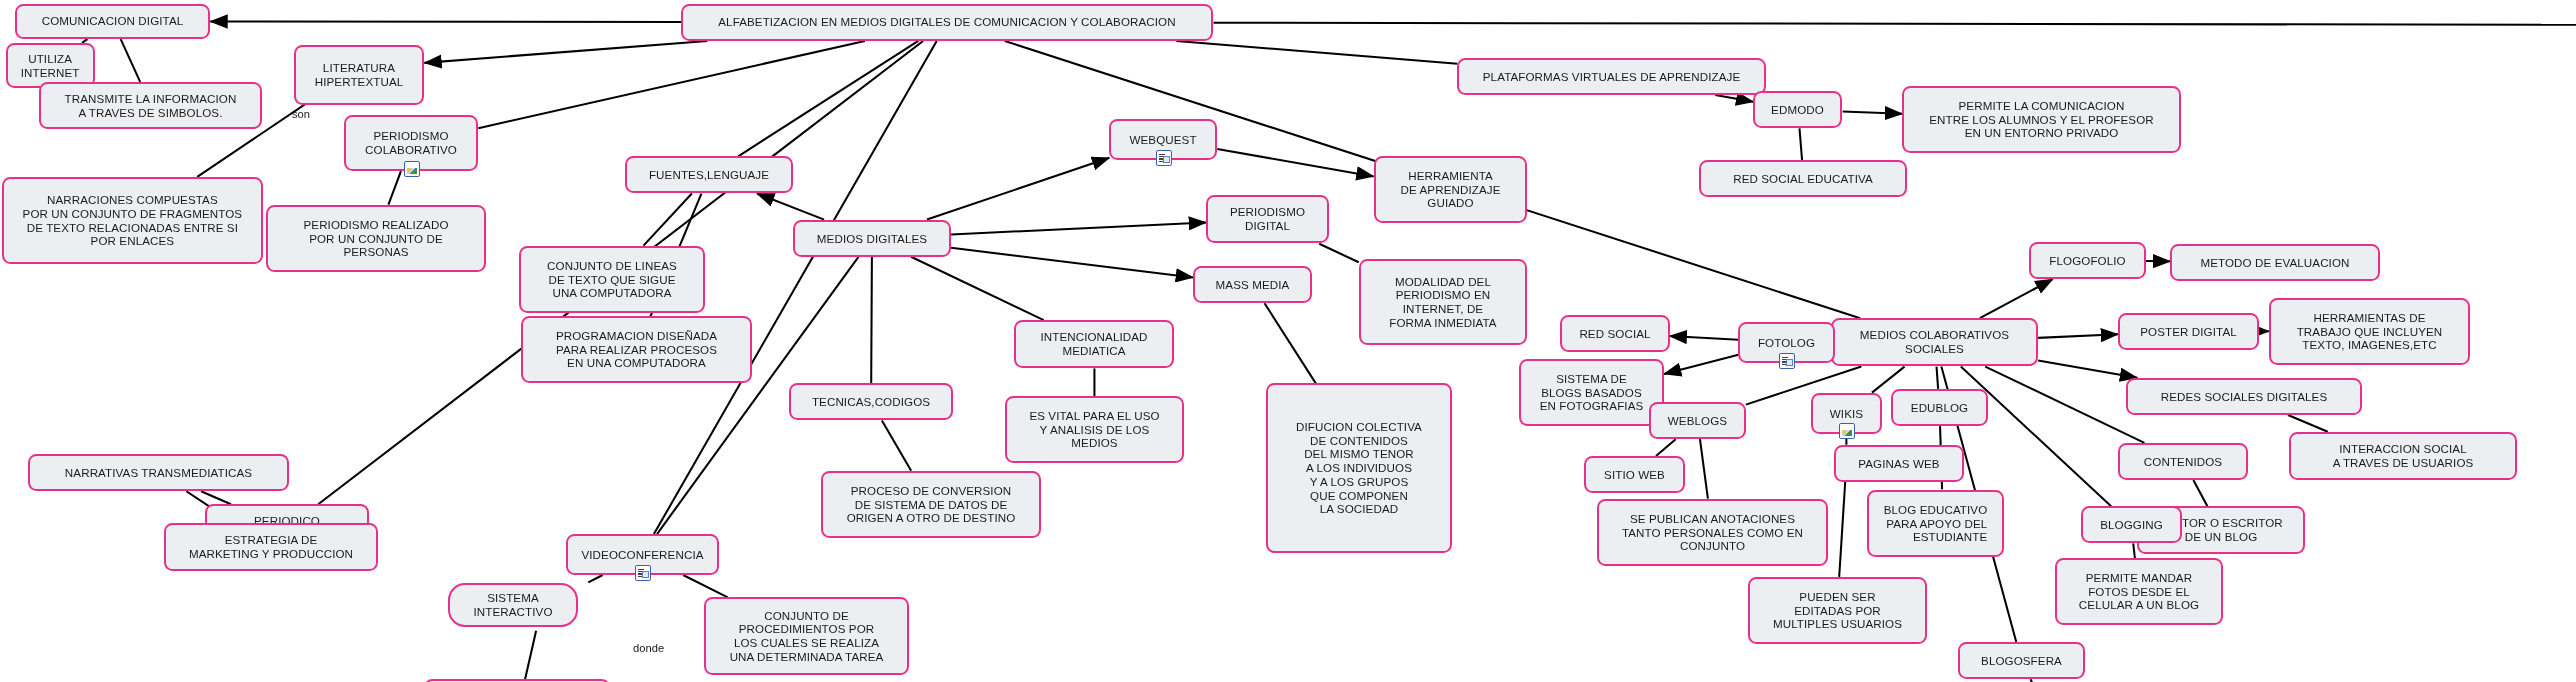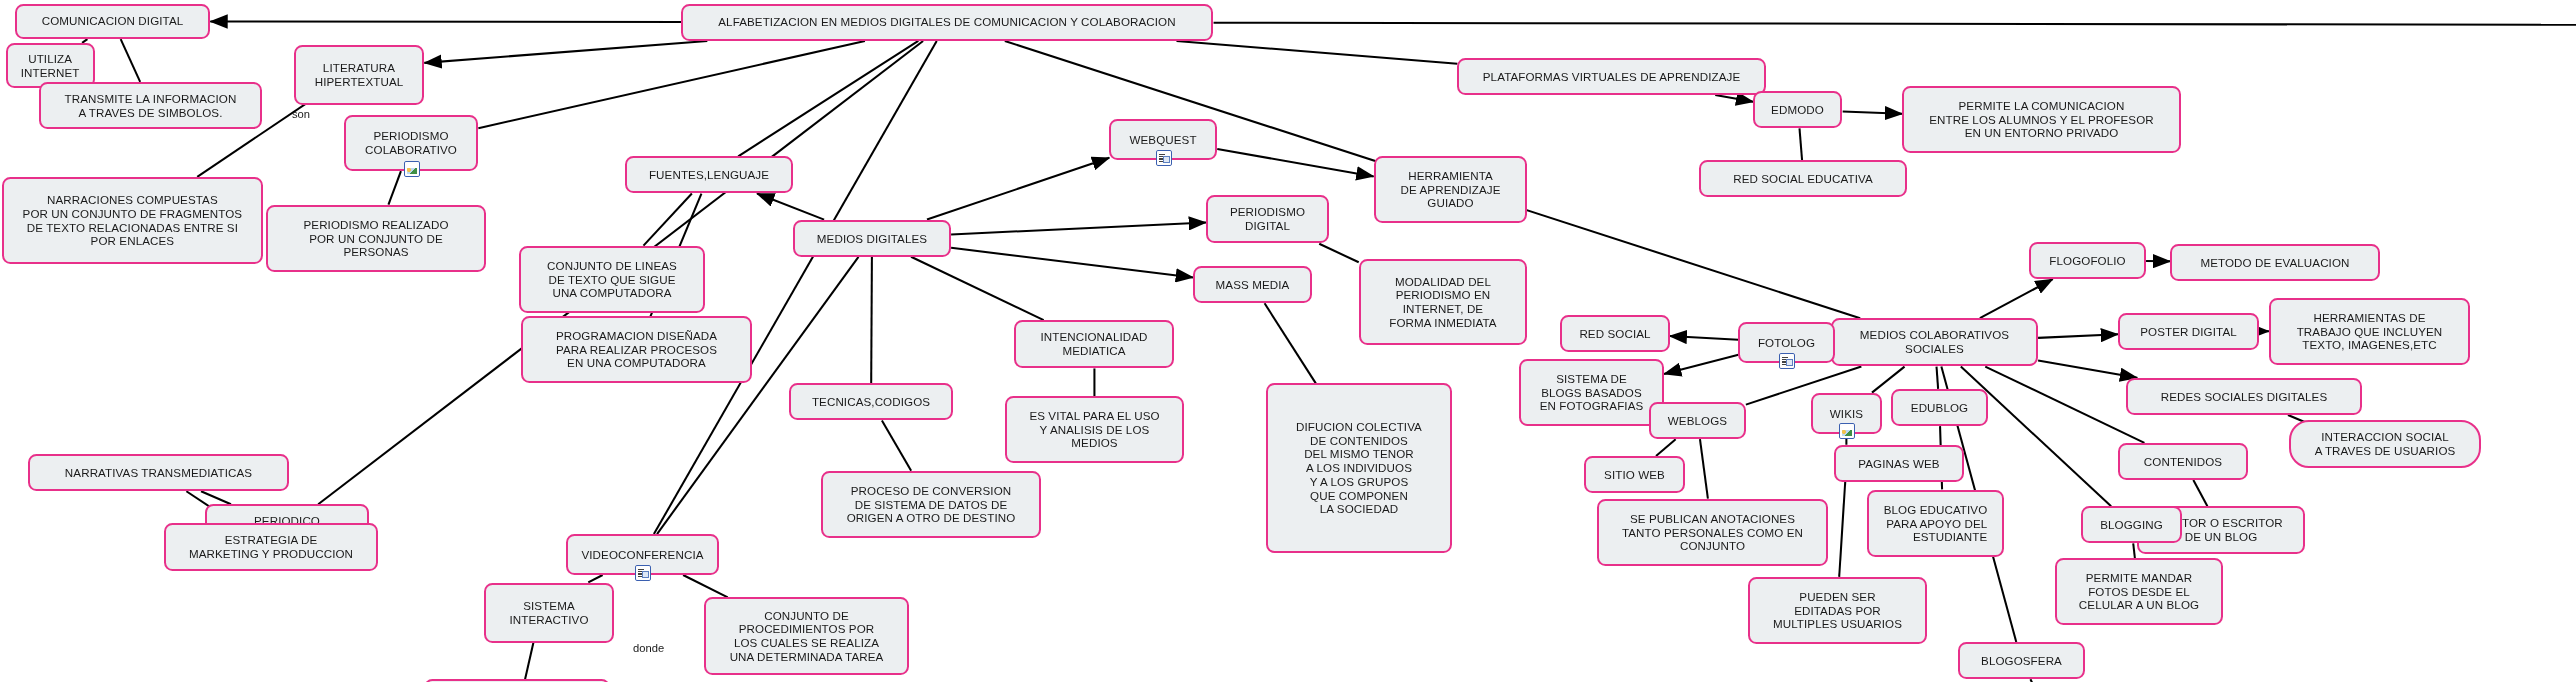--- a/index.html
+++ b/index.html
@@ -172,21 +172,21 @@
       <div class="node" style="left: 521px; top: 316px; width: 231px; height: 67px;"><span>PROGRAMACION DISEÑADA
 PARA REALIZAR PROCESOS
 EN UNA COMPUTADORA</span></div>
       <div class="node" style="left: 793px; top: 220px; width: 158px; height: 37px;"><span>MEDIOS DIGITALES</span></div>
       <div class="node" style="left: 789px; top: 383px; width: 164px; height: 37px;"><span>TECNICAS,CODIGOS</span></div>
       <div class="node" style="left: 821px; top: 471px; width: 220px; height: 67px;"><span>PROCESO DE CONVERSION
 DE SISTEMA DE DATOS DE
 ORIGEN A OTRO DE DESTINO</span></div>
       <div class="node" style="left: 566px; top: 534px; width: 153px; height: 41px;"><span>VIDEOCONFERENCIA</span></div>
       <div class="nicon doc" style="left: 635px; top: 565px;"></div>
-      <div class="node" style="left: 484px; top: 583px; width: 130px; height: 60px;"><span>SISTEMA
+      <div class="node" style="left: 448px; top: 583px; width: 130px; height: 44px; border-radius: 17px;"><span>SISTEMA
 INTERACTIVO</span></div>
       <div class="node" style="left: 424px; top: 679px; width: 186px; height: 67px;"></div>
       <div class="node" style="left: 704px; top: 597px; width: 205px; height: 78px;"><span>CONJUNTO DE
 PROCEDIMIENTOS POR
 LOS CUALES SE REALIZA
 UNA DETERMINADA TAREA</span></div>
       <div class="node" style="left: 205px; top: 504px; width: 164px; height: 48px;"><span>PERIODICO
 TRANSMEDIATICO</span></div>
       <div class="node" style="left: 28px; top: 454px; width: 261px; height: 37px;"><span>NARRATIVAS TRANSMEDIATICAS</span></div>
       <div class="node" style="left: 164px; top: 523px; width: 214px; height: 48px;"><span>ESTRATEGIA DE
@@ -244,21 +244,21 @@
       <div class="node" style="left: 1867px; top: 490px; width: 137px; height: 67px; text-align: right;"><span>BLOG EDUCATIVO
 PARA APOYO DEL
 ESTUDIANTE</span></div>
       <div class="node" style="left: 2029px; top: 242px; width: 117px; height: 37px;"><span>FLOGOFOLIO</span></div>
       <div class="node" style="left: 2170px; top: 244px; width: 210px; height: 37px;"><span>METODO DE EVALUACION</span></div>
       <div class="node" style="left: 2118px; top: 313px; width: 141px; height: 37px;"><span>POSTER DIGITAL</span></div>
       <div class="node" style="left: 2269px; top: 298px; width: 201px; height: 67px;"><span>HERRAMIENTAS DE
 TRABAJO QUE INCLUYEN
 TEXTO, IMAGENES,ETC</span></div>
       <div class="node" style="left: 2126px; top: 378px; width: 236px; height: 37px;"><span>REDES SOCIALES DIGITALES</span></div>
-      <div class="node" style="left: 2289px; top: 420px; width: 192px; height: 48px; border-radius: 20px;"><span>INTERACCION SOCIAL
+      <div class="node" style="left: 2289px; top: 432px; width: 228px; height: 48px;"><span>INTERACCION SOCIAL
 A TRAVES DE USUARIOS</span></div>
       <div class="node" style="left: 2118px; top: 443px; width: 130px; height: 37px;"><span>CONTENIDOS</span></div>
       <div class="node" style="left: 2137px; top: 506px; width: 168px; height: 48px;"><span>LECTOR O ESCRITOR
 DE UN BLOG</span></div>
       <div class="node" style="left: 2081px; top: 506px; width: 101px; height: 37px;"><span>BLOGGING</span></div>
       <div class="node" style="left: 2055px; top: 558px; width: 168px; height: 67px;"><span>PERMITE MANDAR
 FOTOS DESDE EL
 CELULAR A UN BLOG</span></div>
       <div class="node" style="left: 1958px; top: 642px; width: 127px; height: 37px;"><span>BLOGOSFERA</span></div>
     </div>

